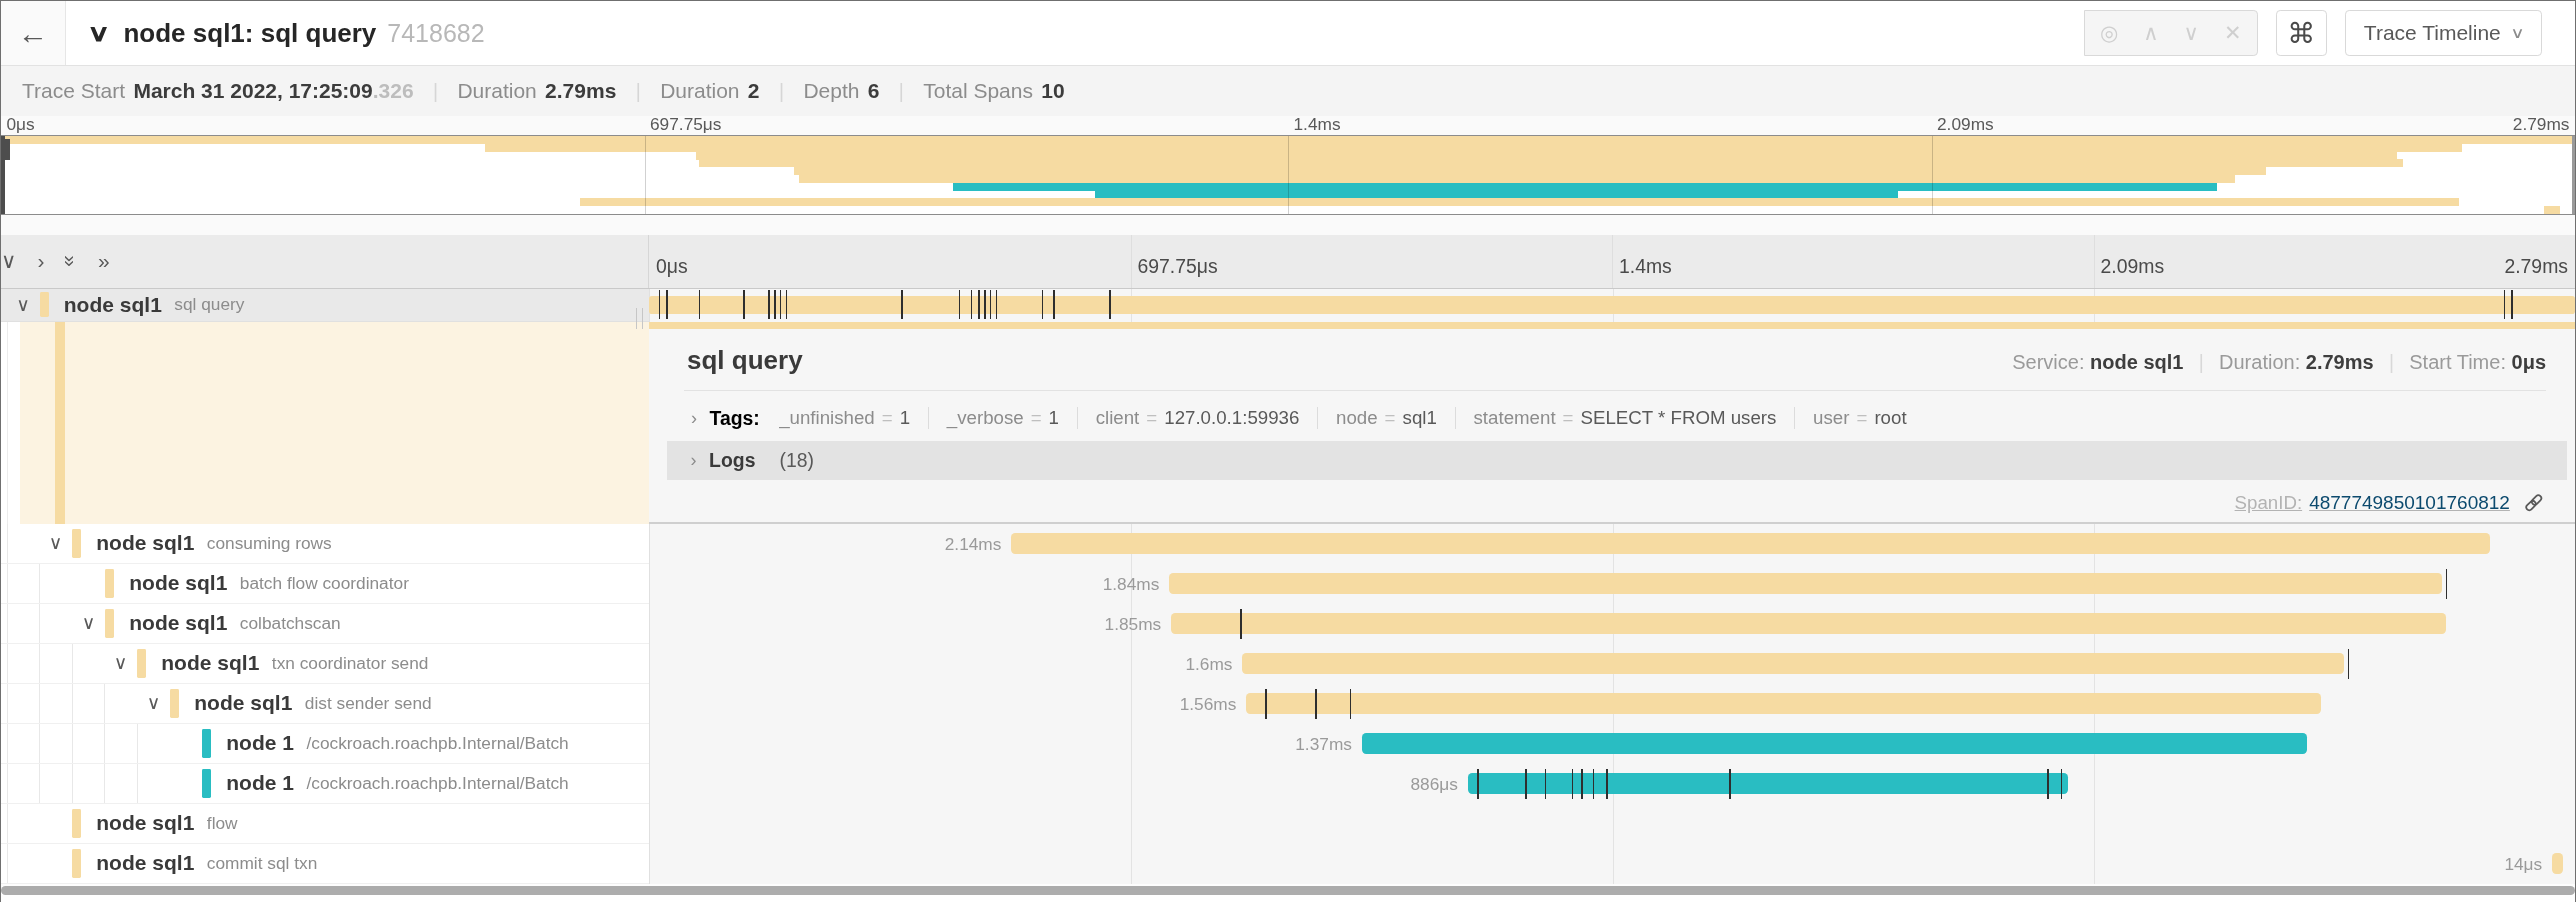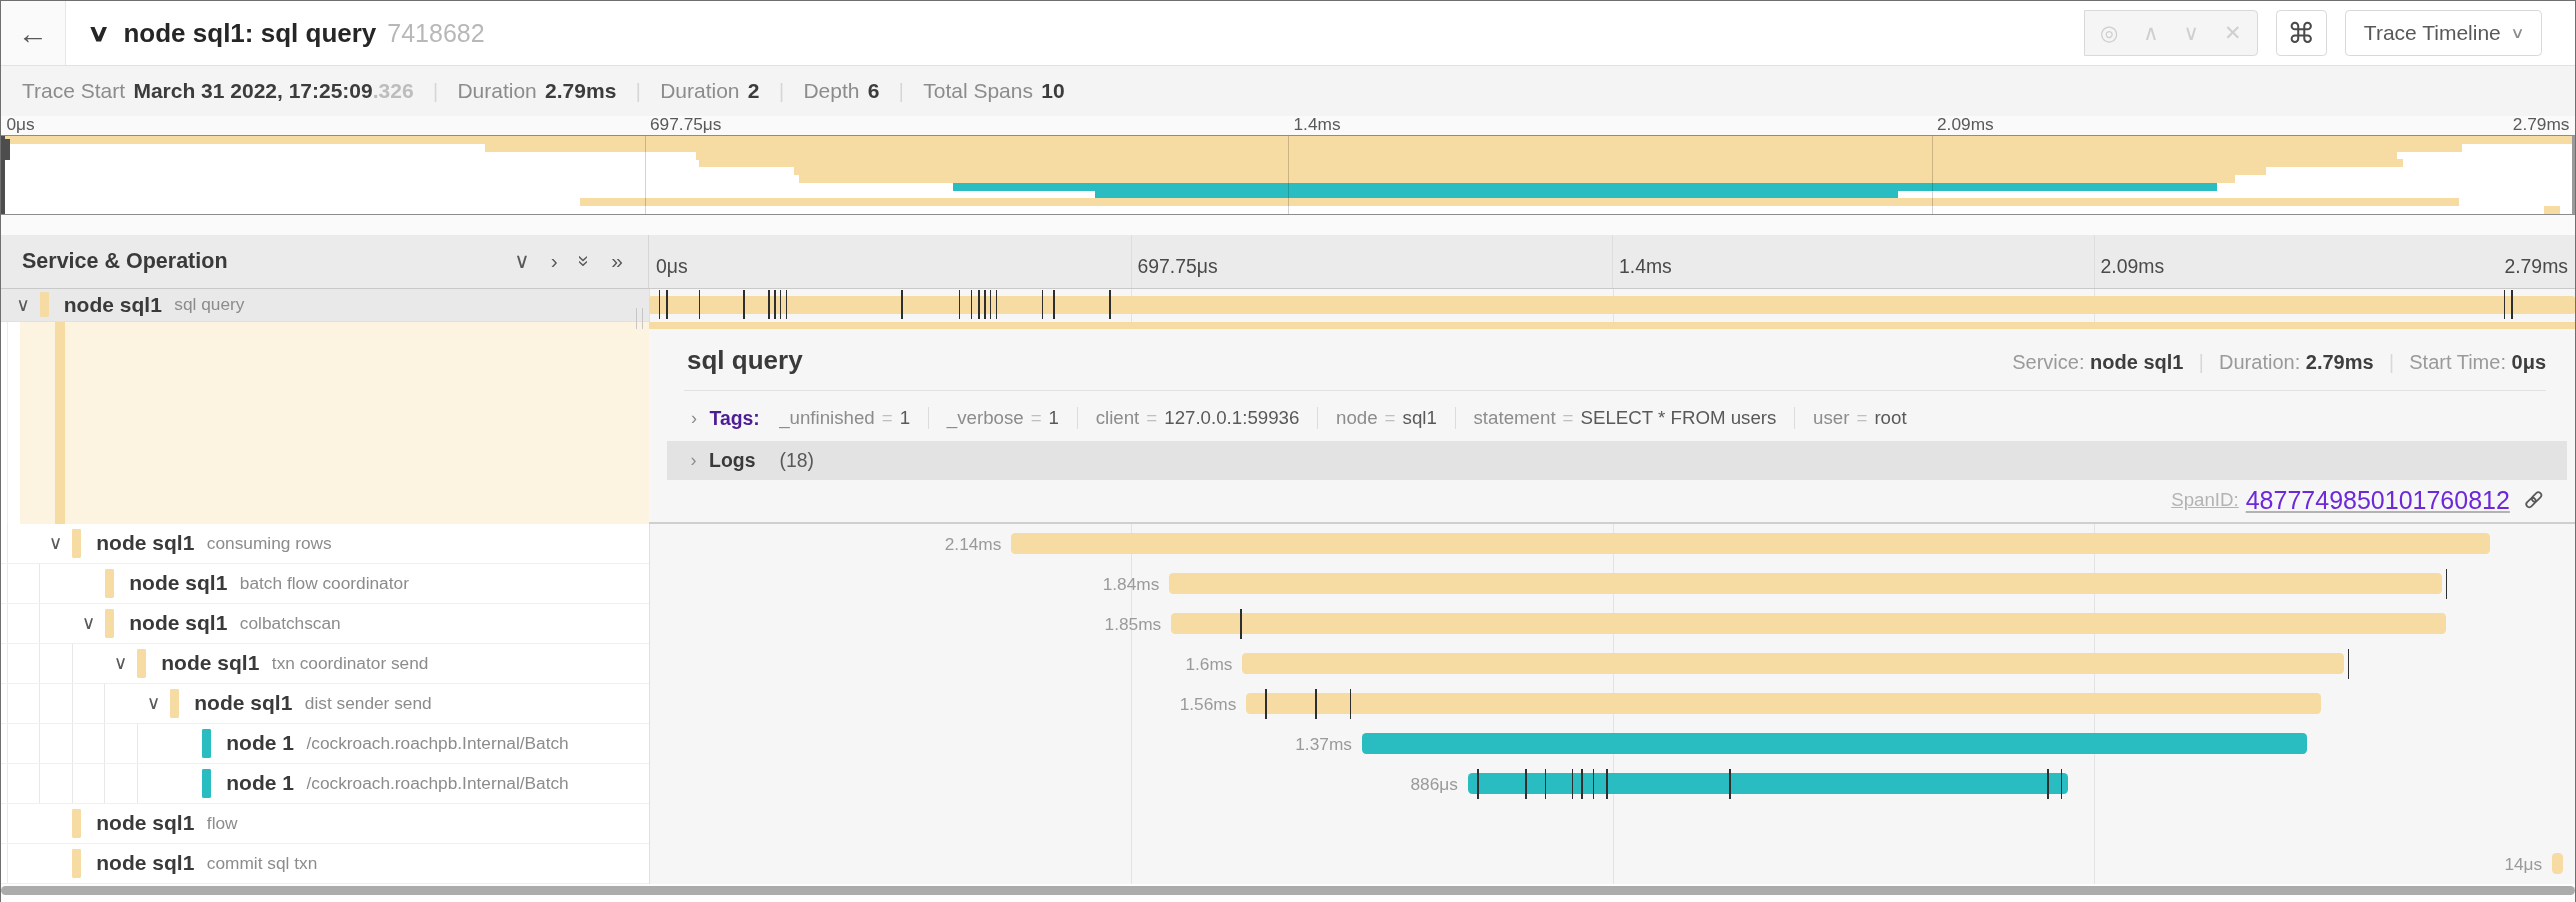--- a/index.html
+++ b/index.html
@@ -86,29 +86,29 @@
   .detail-right { flex:1; position:relative; background:#f6f6f6; border-bottom:2.1px solid #cfcfcf; }
   .mini-strip { position:absolute; top:0; left:0; right:0; height:7.6px; }
   .d-head { position:absolute; top:23.6px; left:38px; right:29px; display:flex; align-items:baseline; }
   .d-title { font-size:26px; font-weight:bold; color:#3a3a3a; flex:1; }
   .d-meta { font-size:20px; color:#9a9a9a; white-space:nowrap; }
   .d-meta b { color:#3e3e3e; }
   .d-meta .vsep { margin:0 15.3px; color:#d8d8d8; }
   .d-sep { position:absolute; top:68px; left:35px; right:29px; border-top:0.7px solid #e2e2e2; }
   .d-tags { position:absolute; top:85px; left:42px; right:29px; display:flex; align-items:center; font-size:18.7px; color:#8c8c8c; cursor:pointer; }
   .d-chev { font-size:18px; color:#8c8c8c; margin-right:12.5px; }
-  .d-tags-label { font-size:19.4px; font-weight:bold; color:#4c1d95; margin-right:19.4px; }
+  .d-tags-label { font-size:19.4px; font-weight:bold; color:#000000; margin-right:19.4px; }
   .tag-item { display:flex; align-items:center; white-space:nowrap; }
   .tag-item .eq { color:#bfbfbf; margin:0 7px; }
   .tag-item .val { color:#595959; }
   .tag-div { width:0.7px; height:22px; background:#dcdcdc; margin:0 18px; }
   .d-logs { position:absolute; top:119px; left:18px; right:8.3px; height:39px; background:#e3e3e3; display:flex; align-items:center; padding-left:23.6px; font-size:19.4px; color:#595959; cursor:pointer; }
   .d-logs b { color:#3a3a3a; margin-right:24px; }
   .d-spanid { position:absolute; bottom:7px; right:29px; font-size:18.7px; color:#b3b3b3; display:flex; align-items:center;text-decoration:underline; }
-  .d-spanid .sid { color:#6d28d9; font-size:25px; margin-left:7px; }
+  .d-spanid .sid { color:#0c4a6e; font-size:19px; margin-left:7px; }
   .link-icon { margin-left:12.5px; cursor:pointer; }
 
   
   .bottom-scroll { position:relative; height:16px; background:#fdfdfd; }
   .bottom-scroll .thumb { position:absolute; left:0; right:0; top:2.1px; height:9px; background:#ababab; border-radius:4.9px; cursor:grab; }
 </style>
 </head>
 <body>
 
 <div class="app">
@@ -174,21 +174,20 @@
       <div class="mm-bar" style="left: 42.5%; width: 31.2%; top: 54px; height: 7.8px; background: rgb(41, 189, 194);"></div>
       <div class="mm-bar" style="left: 22.5%; width: 73%; top: 62px; height: 7.8px; background: rgb(246, 219, 162);"></div>
       <div class="mm-bar" style="left: 98.8%; width: 0.6%; top: 70px; height: 7.8px; background: rgb(246, 219, 162);"></div>
       <div class="mm-handle l"></div>
       <div class="mm-handle r"></div>
     </div>
   <div class="mm-gap"></div>
 
   <div class="col-head">
     <div class="left-head">
-      <span class="so-title">Service &amp; Operation</span>
       <span class="head-chevs" id="head-chevs">
           <span>∨</span>
           <span>›</span>
           <span class="rot90">»</span>
           <span>»</span>
         </span>
     </div>
     <div class="right-head" id="right-head">
         <div class="seg" style="left: 25%;"></div>
         <div class="seg" style="left: 50%;"></div>

